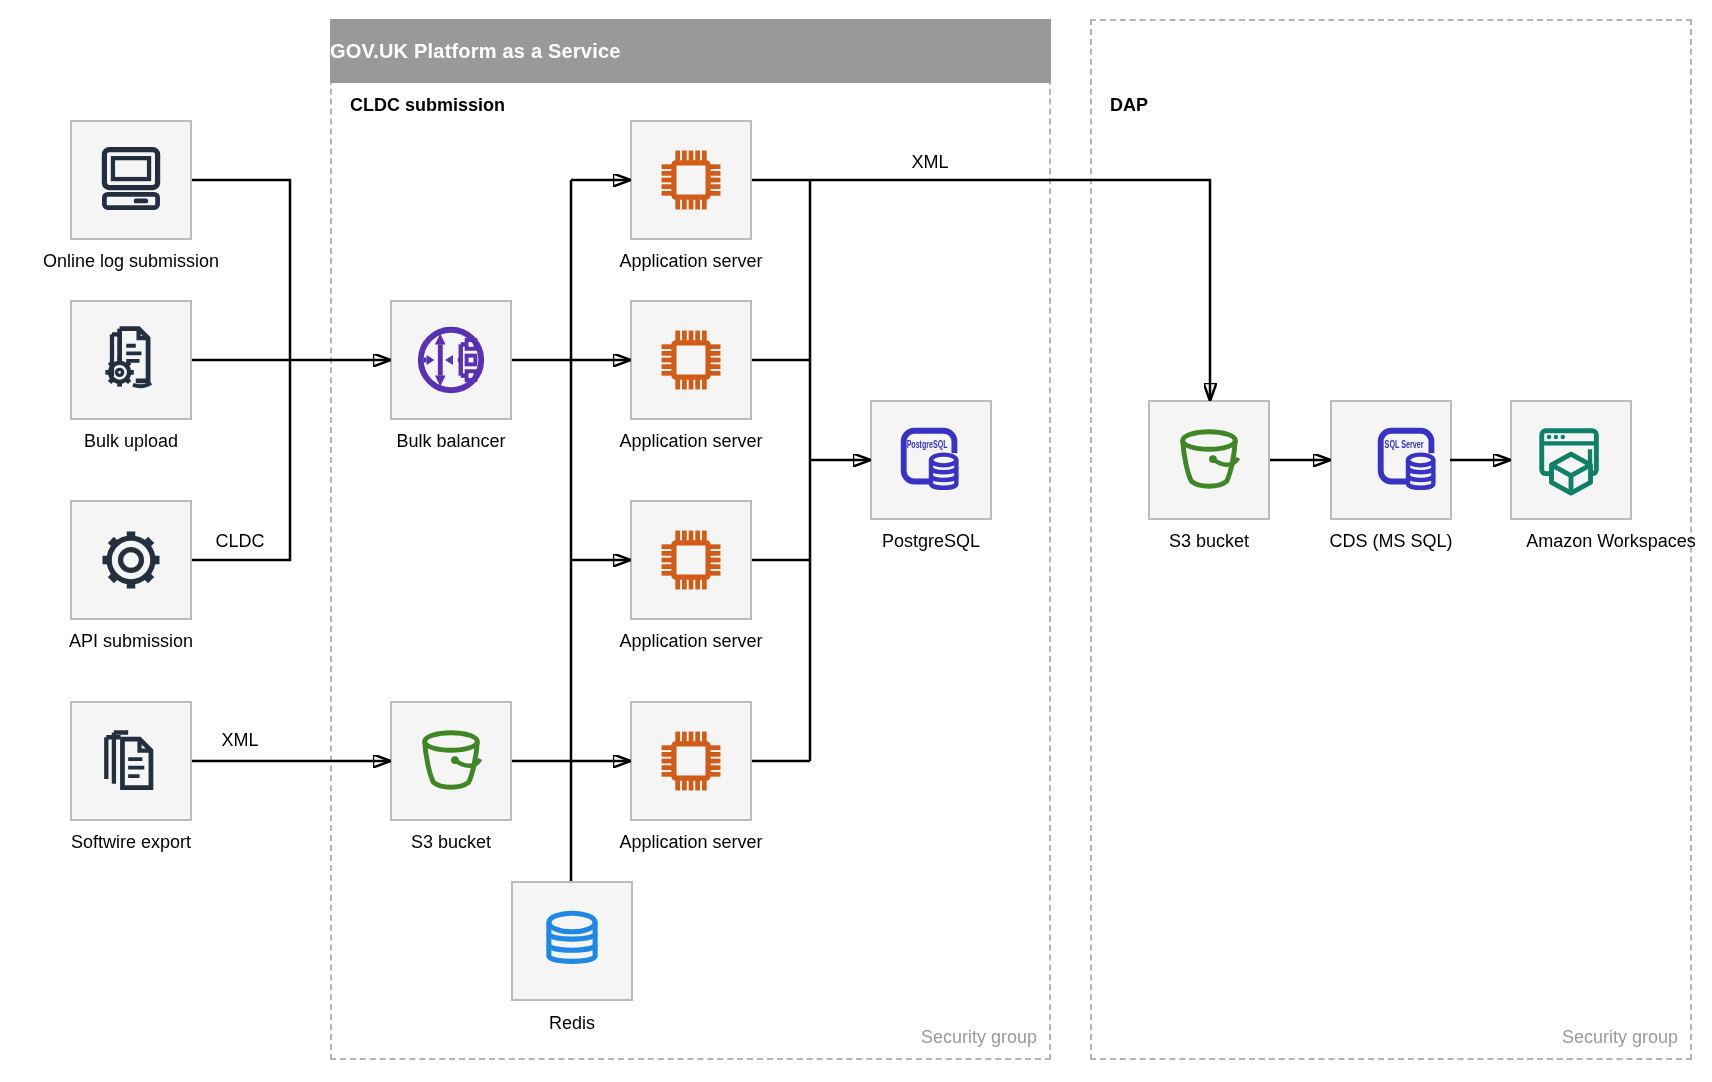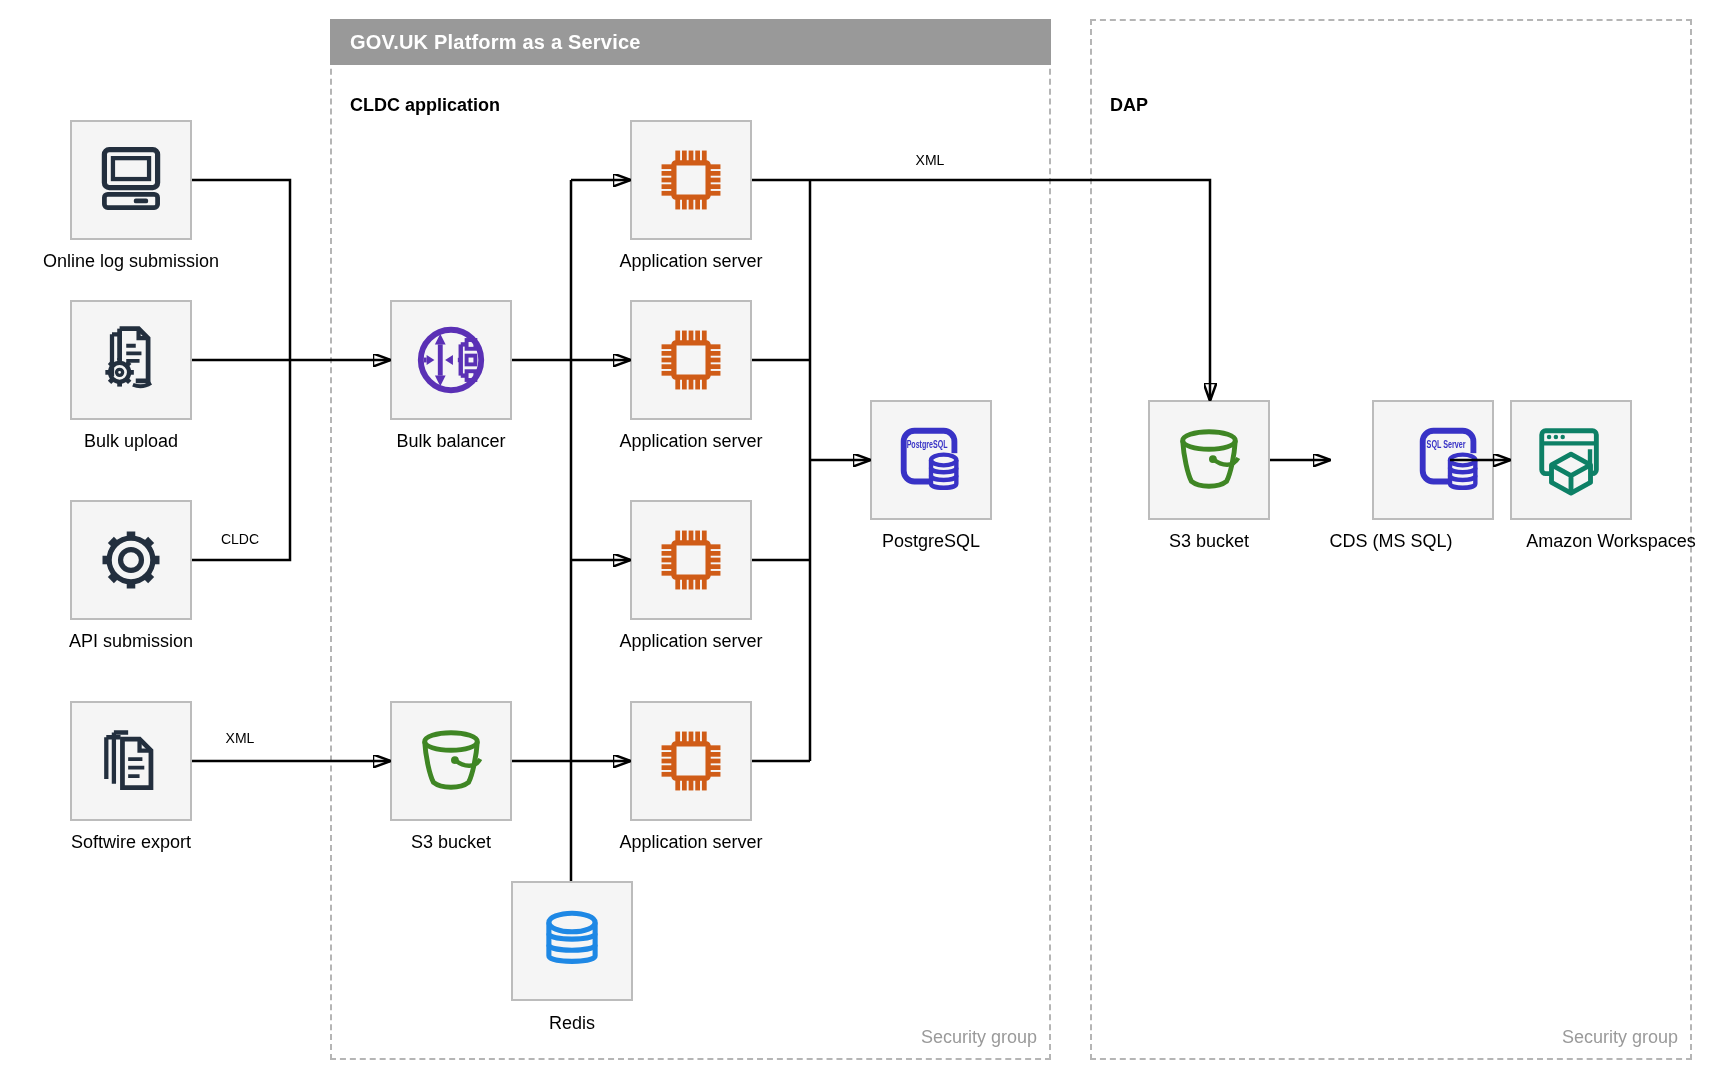--- a/index.html
+++ b/index.html
@@ -1,50 +1,50 @@
 <!DOCTYPE html>
 <html><head>
 <meta charset="utf-8">
 <style>
   html,body{margin:0;padding:0;background:#ffffff;}
   body{font-family:"Liberation Sans", sans-serif;}
   .canvas{position:relative;width:1712px;height:1082px;background:#ffffff;overflow:hidden;}
 
   
   .container{position:absolute;border:2px dashed #b5b5b5;box-sizing:border-box;z-index:1;}
-  .container-header{position:absolute;left:-2px;top:-2px;right:-2px;height:46px;background:#999999;
-    display:flex;align-items:center;padding-left:20px;box-sizing:border-box;}
+  .container-header{position:absolute;left:-2px;top:-2px;right:-2px;height:64px;background:#999999;
+    display:flex;align-items:center;box-sizing:border-box;}
   .container-title{color:#ffffff;font-size:20px;font-weight:bold;letter-spacing:.2px;}
   .container-subtitle{position:absolute;left:18px;top:74px;font-size:18px;font-weight:bold;color:#000;}
   .container-footer{position:absolute;right:12px;bottom:10px;font-size:18px;color:#9a9a9a;margin-left:22px;}
 
   
   .node{position:absolute;width:122px;height:120px;background:#f5f5f5;border:2px solid #bcbcbc;
     box-sizing:border-box;display:flex;align-items:center;justify-content:center;z-index:2;}
   .node svg{display:block;}
 
   .node-label{position:absolute;width:280px;text-align:center;font-size:18px;color:#000;z-index:3;}
-  .edge-label{position:absolute;width:120px;text-align:center;font-size:14px;color:#000;z-index:4;background:transparent;}
+  .edge-label{position:absolute;width:120px;text-align:center;font-size:18px;color:#000;z-index:4;background:transparent;}
 
   
   .wires{position:absolute;left:0;top:0;z-index:5;pointer-events:none;}
   .wires path{stroke:#000;stroke-width:2.5;fill:none;}
 
   .icon-text{font-family:"Liberation Sans", sans-serif;font-weight:bold;}
 </style>
 </head>
 <body>
 
 <div class="canvas">
 
   <div class="container" style="left:330px;top:19px;width:721px;height:1041px;">
     <div class="container-header">
       <span class="container-title">GOV.UK Platform as a Service</span>
     </div>
-    <div class="container-subtitle">CLDC application</div>
+    <div class="container-subtitle">CLDC submission</div>
     <div class="container-footer">Security group</div>
   </div>
 
   <div class="container" style="left:1090px;top:19px;width:602px;height:1041px;">
     <div class="container-subtitle">DAP</div>
     <div class="container-footer">Security group</div>
   </div>
 
   <div class="node" style="left:70px;top:120px;">
     <svg width="76" height="76" viewBox="0 0 80 80">
@@ -307,21 +307,21 @@
       <g stroke="#3f8624" fill="none" stroke-width="5">
         <ellipse cx="40" cy="20" rx="27" ry="9"></ellipse>
         <path d="M13,20 C14,36 18,54 22,62 C30,68.5 50,68.5 58,62 C62,54 66,36 67,20"></path>
         <circle cx="44" cy="39" r="4" fill="#3f8624" stroke="none"></circle>
         <path d="M44,39 C54,47 65,47 70,38" stroke-width="4.5"></path>
       </g>
     </svg>
   </div>
   <div class="node-label" style="left:1069px;top:531px;">S3 bucket</div>
 
-  <div class="node" style="left:1372px;top:400px;padding-left:34px;">
+  <div class="node" style="left:1330px;top:400px;padding-left:34px;">
     <svg width="78" height="78" viewBox="0 0 80 80">
       <rect x="12" y="10" width="52" height="52" rx="11" stroke="#3832c6" stroke-width="6" fill="none"></rect>
       <text class="icon-text" x="16" y="28" font-size="11" fill="#3832c6" textLength="40" lengthAdjust="spacingAndGlyphs">SQL Server</text>
       <rect x="38" y="33" width="32" height="42" fill="#f5f5f5"></rect>
       <g stroke="#3832c6" fill="none" stroke-width="4.5">
         <path d="M40,40 V64 C40,70 66,70 66,64 V40"></path>
         <path d="M40,48 C40,54 66,54 66,48"></path>
         <path d="M40,56 C40,62 66,62 66,56"></path>
         <ellipse cx="53" cy="40" rx="13" ry="5.5"></ellipse>
       </g>

